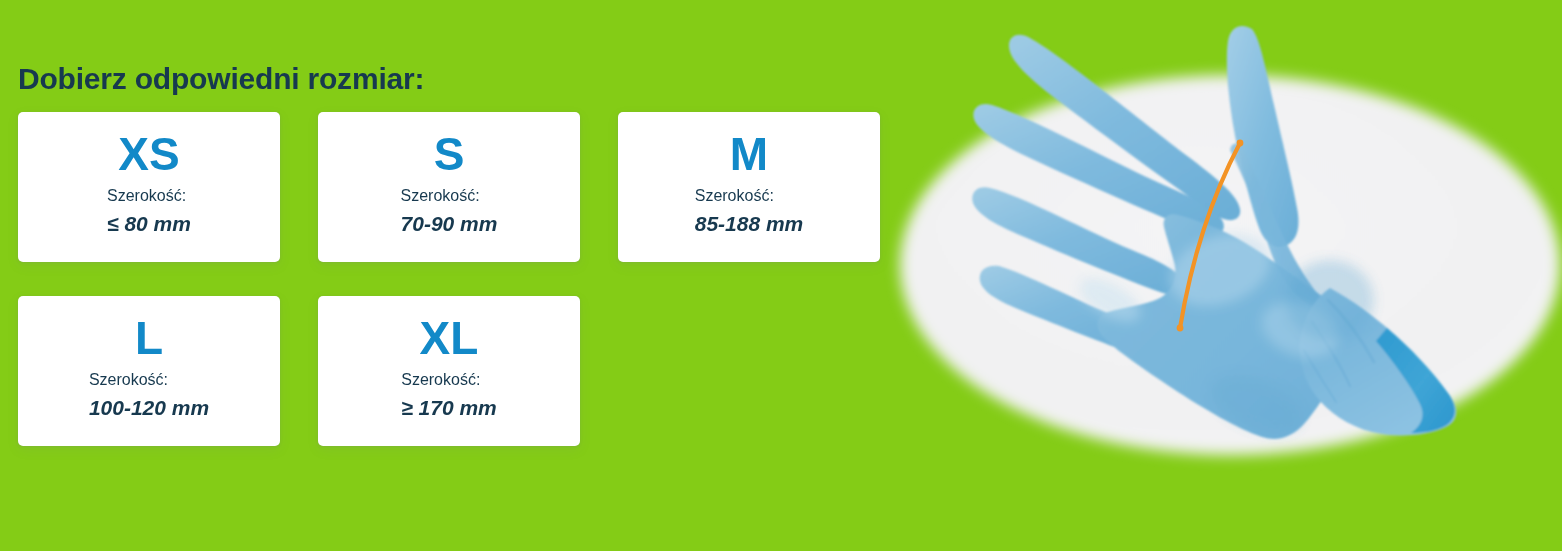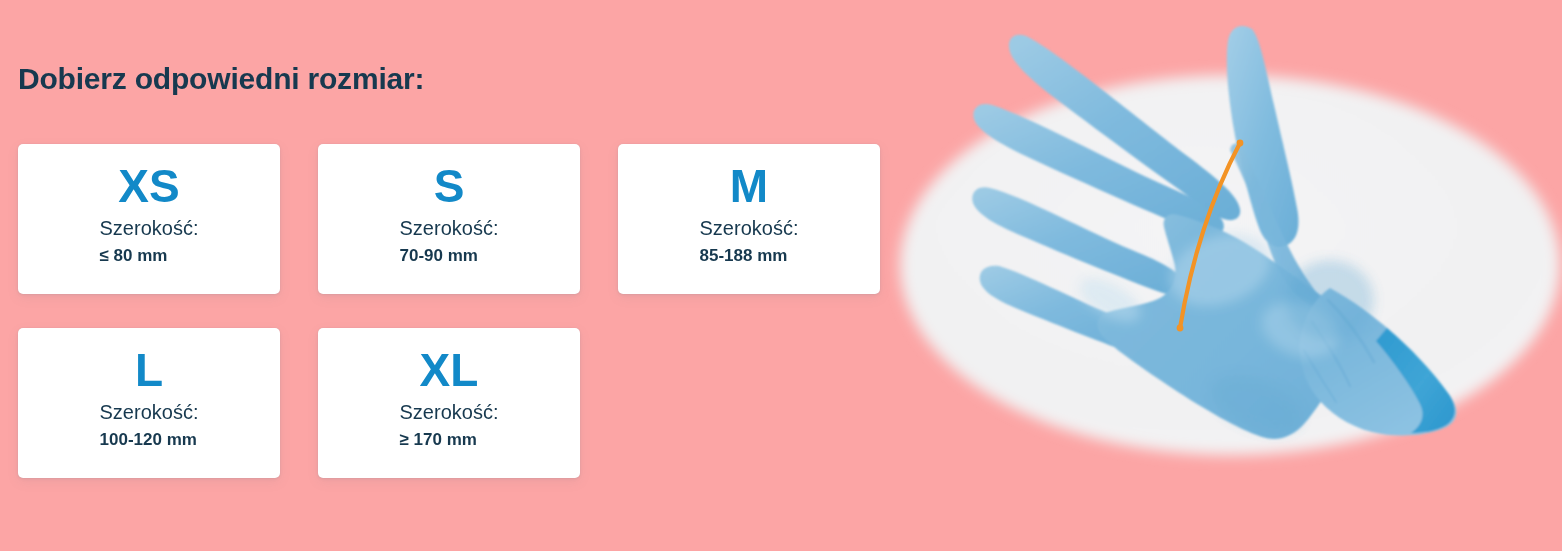--- a/index.html
+++ b/index.html
@@ -9,21 +9,21 @@
     background: #ffffff;
   }
   body {
     font-family: "Liberation Sans", sans-serif;
     -webkit-font-smoothing: antialiased;
   }
   .page {
     position: relative;
     width: 1562px;
     height: 551px;
-    background: #fca5a5;
+    background: #84cc16;
     overflow: hidden;
   }
 
   
   .left-pane {
     position: absolute;
     left: 0;
     top: 0;
     width: 900px;
     height: 551px;
@@ -38,21 +38,21 @@
     line-height: 42px;
     font-weight: 700;
     letter-spacing: -0.2px;
     color: #17394f;
     white-space: nowrap;
   }
 
   .size-grid {
     position: absolute;
     left: 18px;
-    top: 144px;
+    top: 112px;
     width: 864px;
     display: grid;
     grid-template-columns: 262px 262px 262px;
     grid-auto-rows: 150px;
     column-gap: 38px;
     row-gap: 34px;
   }
 
   .size-card {
     position: relative;
@@ -87,33 +87,34 @@
   .size-letter {
     align-self: center;
     font-size: 46px;
     line-height: 56px;
     font-weight: 700;
     color: #1289c8;
     letter-spacing: 0px;
   }
 
   .size-spec-label {
-    font-size: 20px;
+    font-size: 16px;
     line-height: 28px;
     font-weight: 400;
     color: #17394f;
     white-space: nowrap;
   }
 
   .size-spec-value {
-    font-size: 17px;
+    font-size: 21px;
     line-height: 28px;
     font-weight: 700;
     color: #17394f;
     white-space: nowrap;
+    font-style: italic;
   }
 
   
   .glove-pane {
     position: absolute;
     left: 860px;
     top: 0;
     width: 702px;
     height: 551px;
     overflow: hidden;

